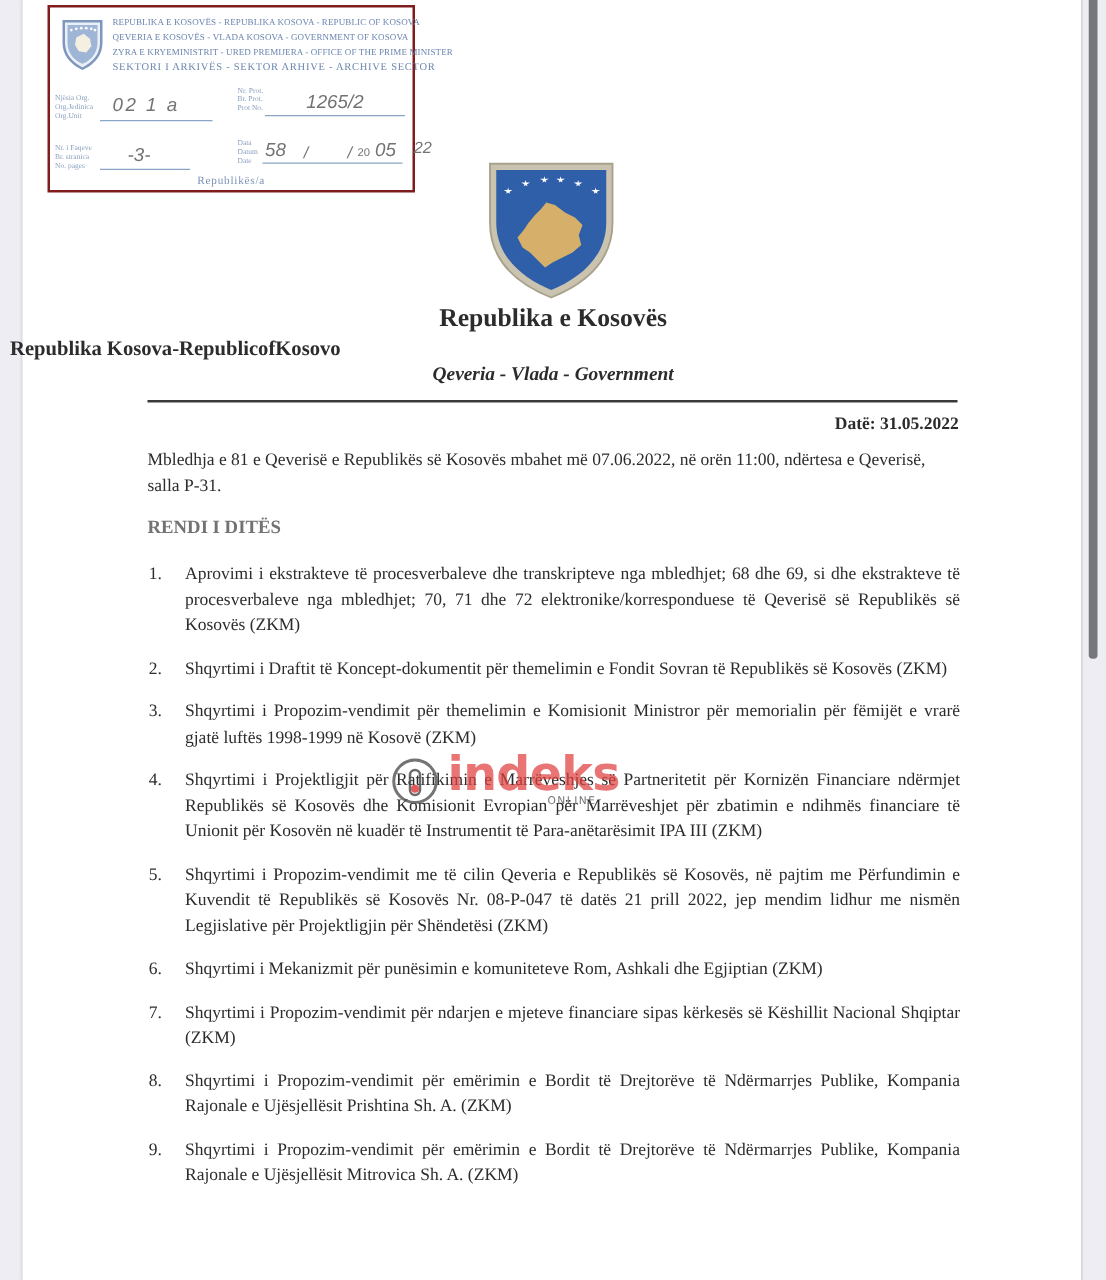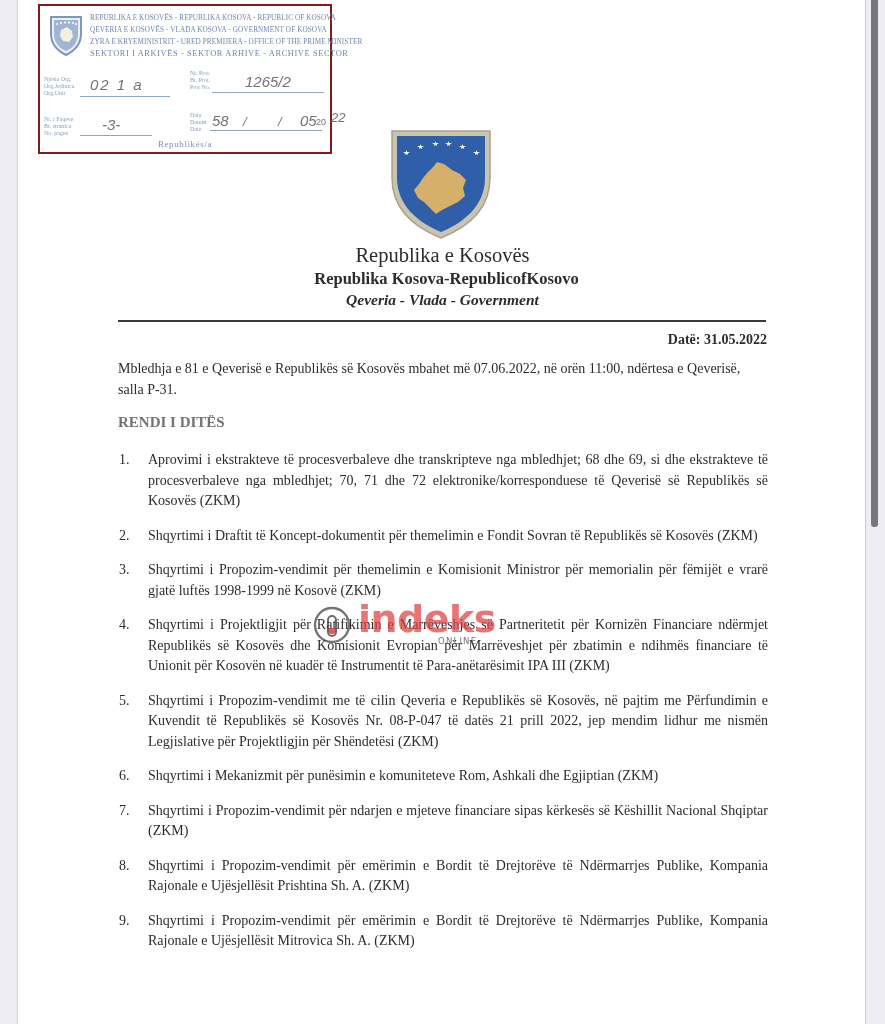--- a/index.html
+++ b/index.html
@@ -53,24 +53,24 @@
     .stamp-city {
       position: absolute; left: 0; width: 100%; top: 133px; text-align: center;
       font-size: 9px; letter-spacing: 0.6px; color: #7d93b6;
     }
 
     
     .coat { position: absolute; left: 390px; top: 128px; width: 102px; height: 112px; }
 
     .title-main {
       position: absolute; left: 0; width: 885px; top: 244px; text-align: center;
-      font-size: 20.5px; font-weight: normal; color: #2c2c2c;
+      font-size: 20.5px; font-weight: bold; color: #2c2c2c;
     }
     .title-sub {
-      position: absolute; left: 0; width: 885px; top: 269px; text-align: center;
+      position: absolute; left: 0; width: 885px; top: 269px; text-align: left;
       font-size: 16.5px; font-weight: bold; color: #2c2c2c; padding-left: 8px; box-sizing: border-box;
     }
     .title-gov {
       position: absolute; left: 0; width: 885px; top: 291px; text-align: center;
       font-size: 15.5px; font-weight: bold; font-style: italic; color: #2c2c2c;
     }
     .header-rule {
       position: absolute; left: 118px; top: 320px; width: 648px; height: 2px; background: #3a3a3a;
     }
 
@@ -168,21 +168,21 @@
 
     <div class="stamp-label" style="left:150px;top:106px;">
       <div>Data</div>
       <div>Datum</div>
       <div>Date</div>
     </div>
     <div class="stamp-value" style="left:172px;top:106px;">58</div>
     <div class="stamp-value" style="left:203px;top:108px;font-size:13px;">/</div>
     <div class="stamp-value" style="left:212px;top:106px;margin-left:48px;">05</div>
     <div class="stamp-value" style="left:238px;top:108px;font-size:13px;">/</div>
-    <div class="stamp-value" style="left:246px;top:111px;font-size:9px;font-style:normal;margin-left:30px;">20</div>
+    <div class="stamp-value" style="left:246px;top:111px;font-size:9px;font-style:normal;">20</div>
     <div class="stamp-value" style="left:258px;top:104px;font-size:13px;margin-left:33px;">22</div>
     <div class="stamp-line" style="left:170px;top:124px;width:112px;"></div>
 
     <div class="stamp-city">Republikës/a</div>
   </div>
 
   <svg class="coat" viewBox="0 0 102 112">
     <path d="M2 3 H100 V50 C100 82 76 100 51 110 C26 100 2 82 2 50 Z" fill="#c9c3b0" stroke="#a8a18c" stroke-width="1.5"></path>
     <path d="M7 8 H95 V50 C95 78 73 95 51 104 C29 95 7 78 7 50 Z" fill="#2f5fa8"></path>
     <g fill="#ffffff">

